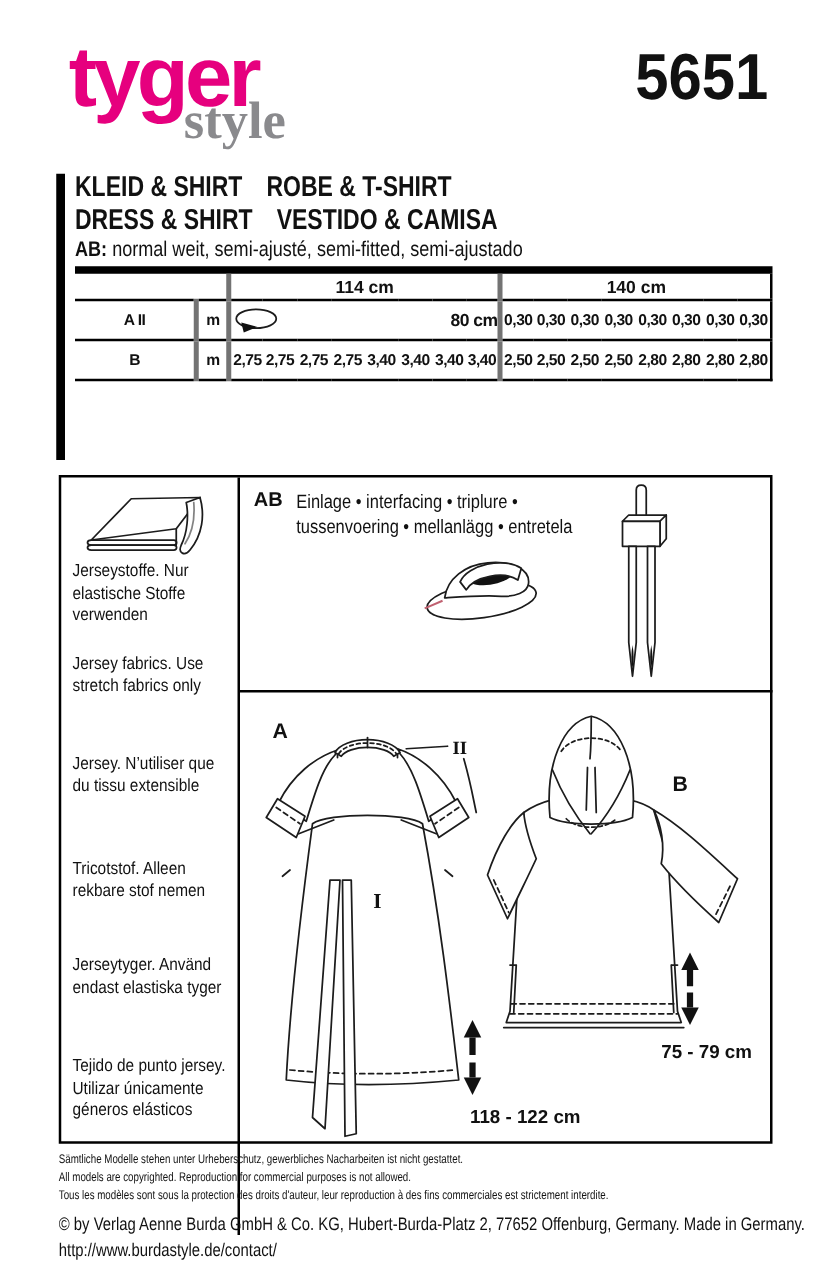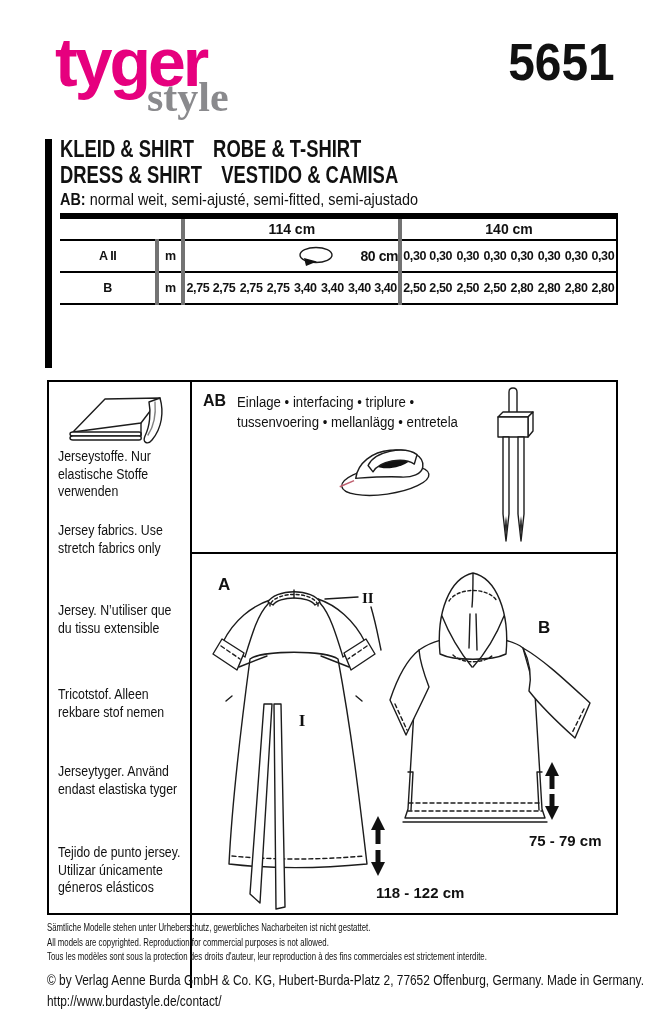--- a/index.html
+++ b/index.html
@@ -34,21 +34,21 @@
                  border-right:2px solid #000; border-bottom:2px solid #000; }
   table.fabric td { padding:0; text-align:center; font-weight:bold; overflow:hidden; }
   tr.r-widths td { height:21px; font-size:14px; }
   tr.r-sizes td { height:33px; font-size:13px; }
   tr.r-val td { height:32px; font-size:12.5px; letter-spacing:-0.4px; }
   td.lbl { text-align:left; padding-left:5px; font-size:14px; letter-spacing:0; }
   td.szhdr { text-align:left; padding-left:5px; font-size:13px; line-height:1.25;
              white-space:pre-wrap; transform:scaleX(0.94); transform-origin:left center; }
   td.sep { border-left:4px solid #737373; }
   tr.hline td { border-top:2px solid #000; }
-  .merged-cell { display:flex; align-items:center; justify-content:flex-end; gap:24px; }
+  .merged-cell { display:flex; align-items:center; justify-content:space-between; gap:24px; }
   .merged-cell span { font-size:14px; font-weight:bold; }
 
   
   .main-box { position:absolute; left:47px; top:380px; width:571px; height:535px;
               border:2px solid #000; }
   .fabric-panel { position:absolute; left:0; top:0; width:143px; height:606px;
                   border-right:2px solid #000; }
   .bolt-icon { position:absolute; left:14px; top:8px; }
   .advice { position:absolute; left:9px; width:146px; font-size:14px; line-height:1.25;
             transform:scaleX(0.88); transform-origin:left top; }

